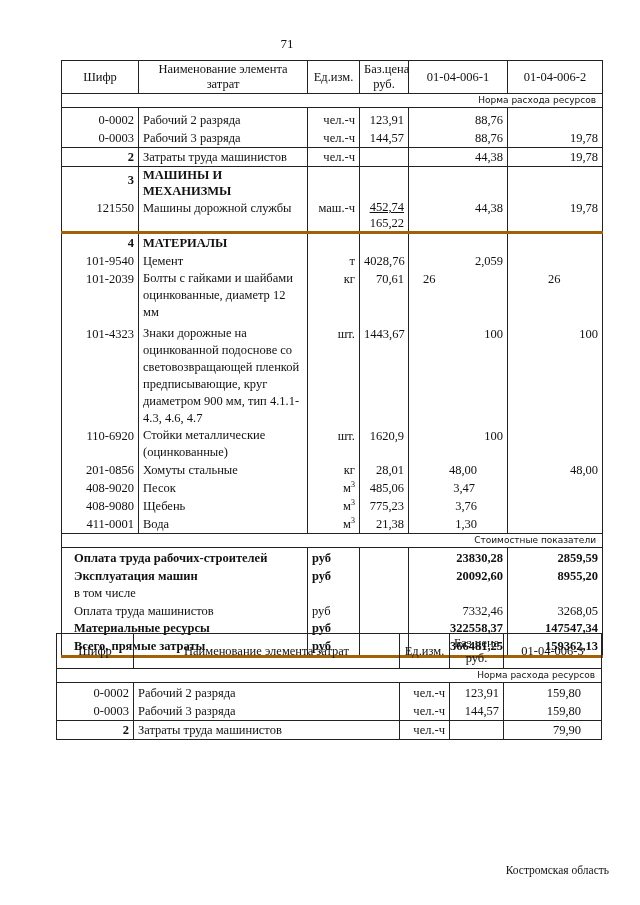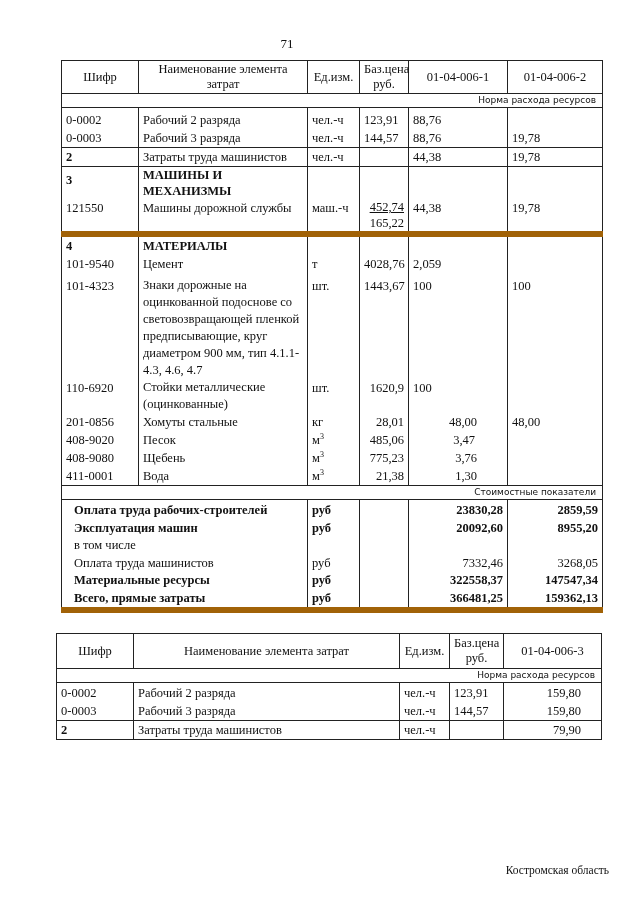--- a/index.html
+++ b/index.html
@@ -4,28 +4,28 @@
 <style>
   html, body { margin:0; padding:0; background:#ffffff; }
   body { width:640px; height:905px; position:relative; overflow:hidden;
          font-family:"Liberation Serif", "DejaVu Serif", serif; color:#111; font-size:12.5px; }
   .page-number { position:absolute; left:0; width:574px; top:36px; text-align:center; font-size:13px; }
   table { position:absolute; border-collapse:collapse; table-layout:fixed; }
   td, th { padding:0 4px; font-weight:normal; vertical-align:top; line-height:18px; }
   .b { border:1px solid #222; }
   .hdr th { border:1px solid #222; text-align:center; vertical-align:middle; line-height:15px; height:32px; }
   .norma td { border:1px solid #222; text-align:right; font-family:"DejaVu Sans", sans-serif; font-size:9px; line-height:13px; height:13px; padding-right:6px; }
-  .c { text-align:left; }
+  .c { text-align:right; }
   .r { text-align:right; }
   .l { text-align:left; }
   .bold { font-weight:bold; }
   .vl { border-left:1px solid #222; }
   .vr { border-right:1px solid #222; }
   .bt { border-top:1px solid #222; }
-  .bb { border-bottom:6px solid #a16207; }
+  .bb { border-bottom:3px solid #a16207; }
   .tall-name { line-height:17px; }
   sup { font-size:8px; line-height:0; }
   .under { text-decoration:underline; }
   .footer { position:absolute; right:31px; top:864px; font-size:11.5px; }
   #t1 { left:61px; top:60px; width:541px; }
   #t2 { left:56px; top:633px; width:545px; }
   .sum td { line-height:17.5px; }
 </style>
 </head>
 <body>
@@ -107,20 +107,28 @@
   </tr>
   <tr>
     <td class="c vl vr">101-9540</td>
     <td class="l vr">Цемент</td>
     <td class="c vr">т</td>
     <td class="r vr">4028,76</td>
     <td class="c vr">2,059</td>
     <td class="c vr"></td>
   </tr>
   <tr>
+    <td class="c vl vr">101-2039</td>
+    <td class="l vr tall-name">Болты с гайками и шайбами оцинкованные, диаметр 12 мм</td>
+    <td class="c vr">кг</td>
+    <td class="r vr">70,61</td>
+    <td class="l vr" style="padding-left:14px">26</td>
+    <td class="l vr" style="padding-left:40px">26</td>
+  </tr>
+  <tr>
     <td class="c vl vr" style="padding-top:4px">101-4323</td>
     <td class="l vr tall-name" style="padding-top:4px">Знаки дорожные на оцинкованной подосновe со световозвращающей пленкой предписывающие, круг диаметром 900 мм, тип 4.1.1-4.3, 4.6, 4.7</td>
     <td class="c vr" style="padding-top:4px">шт.</td>
     <td class="r vr" style="padding-top:4px">1443,67</td>
     <td class="c vr" style="padding-top:4px">100</td>
     <td class="c vr" style="padding-top:4px">100</td>
   </tr>
   <tr>
     <td class="c vl vr">110-6920</td>
     <td class="l vr tall-name">Стойки металлические (оцинкованные)</td>

